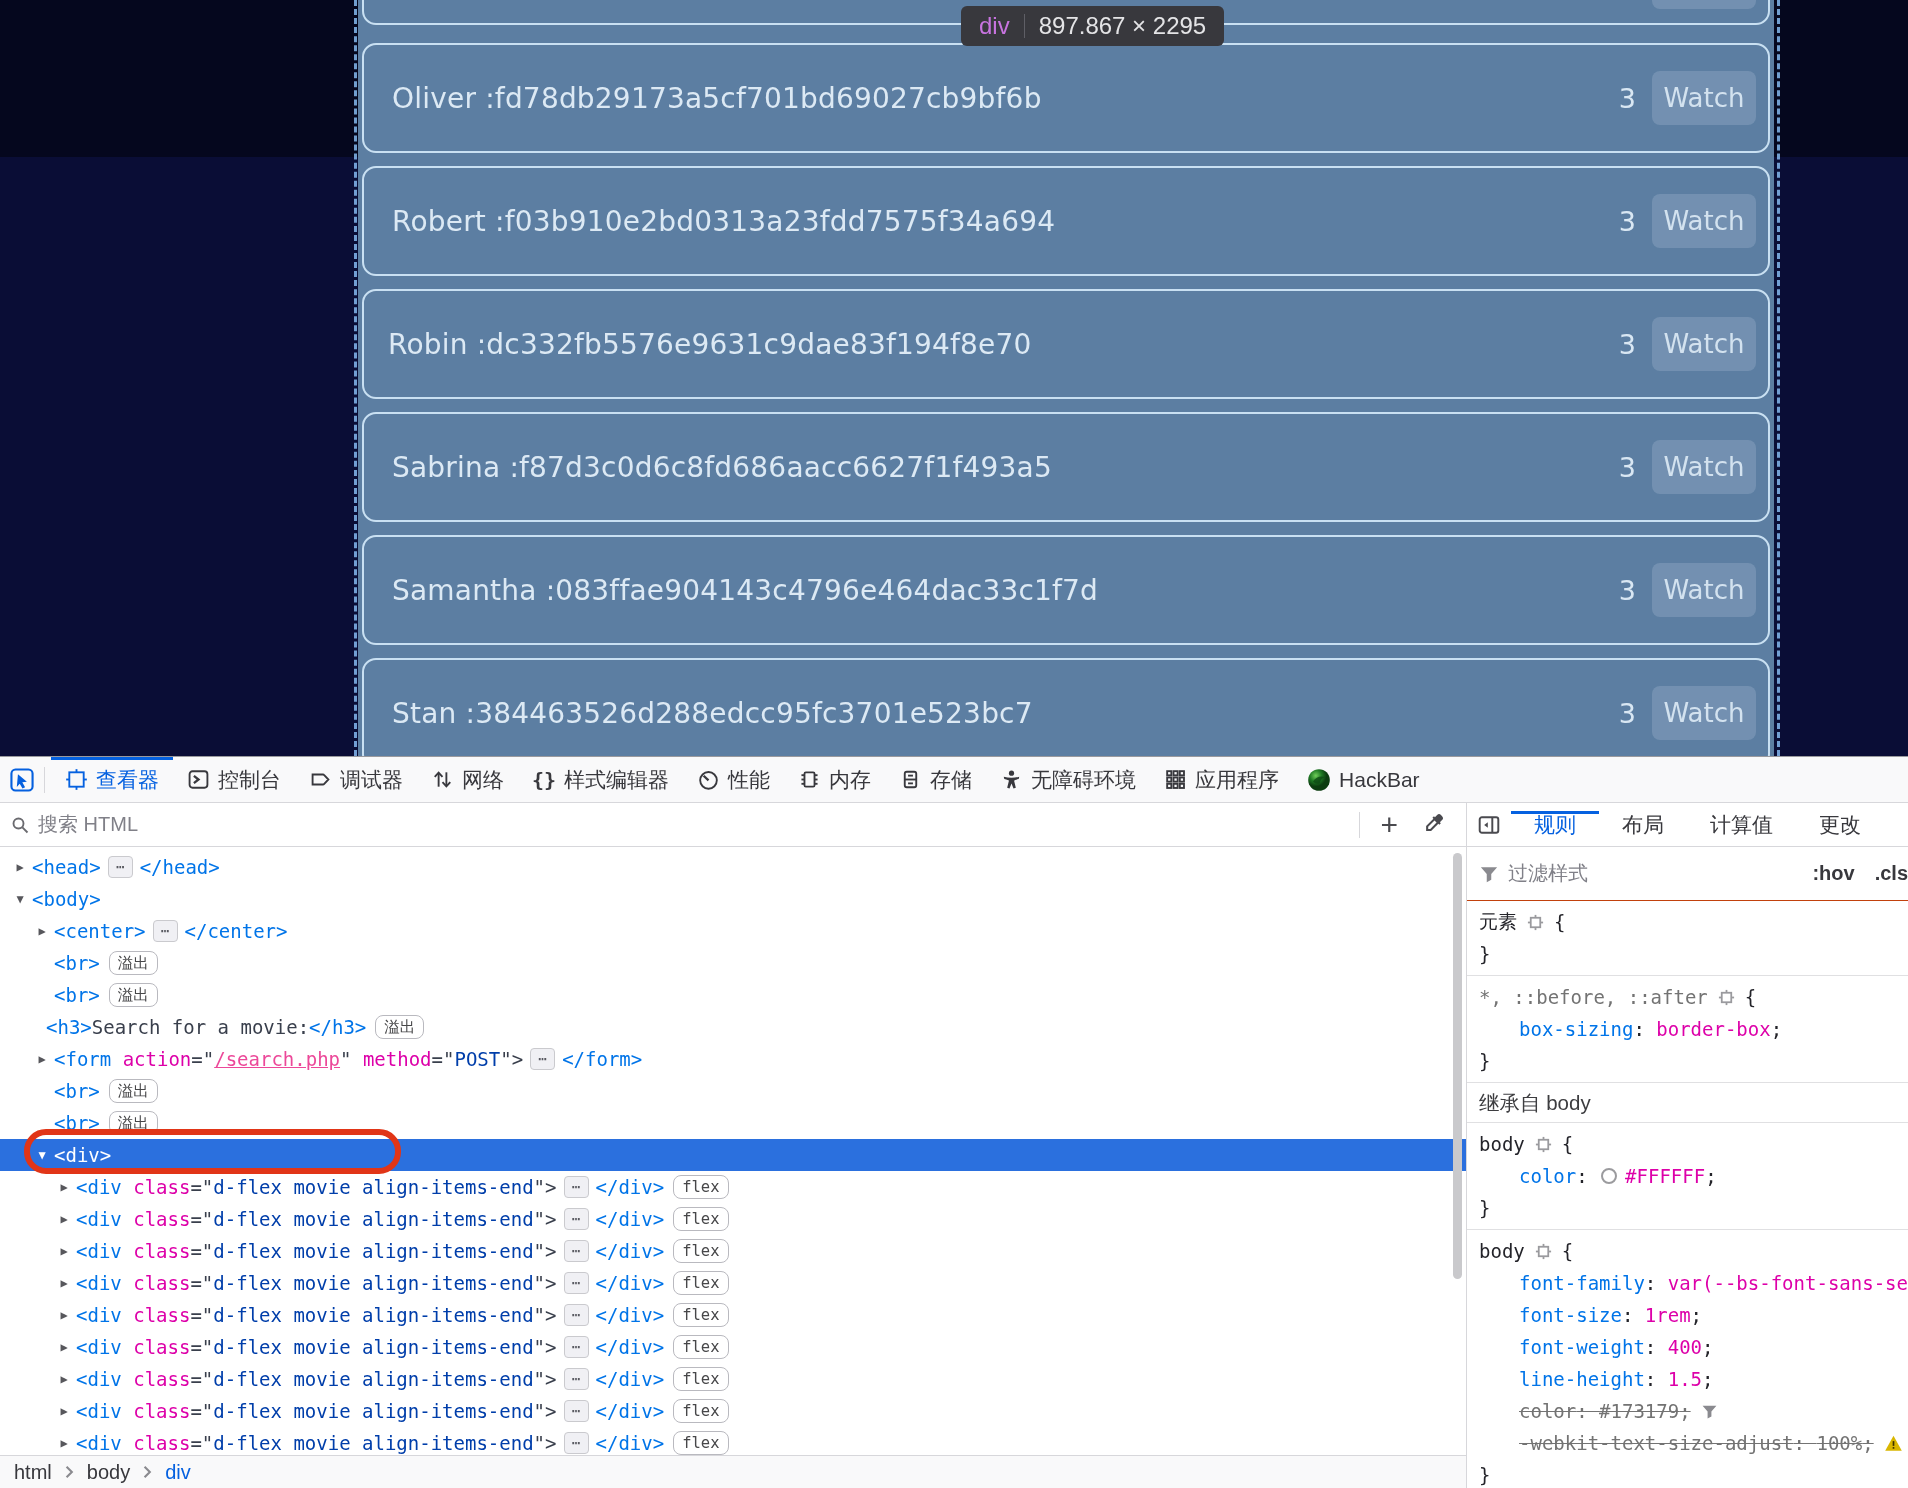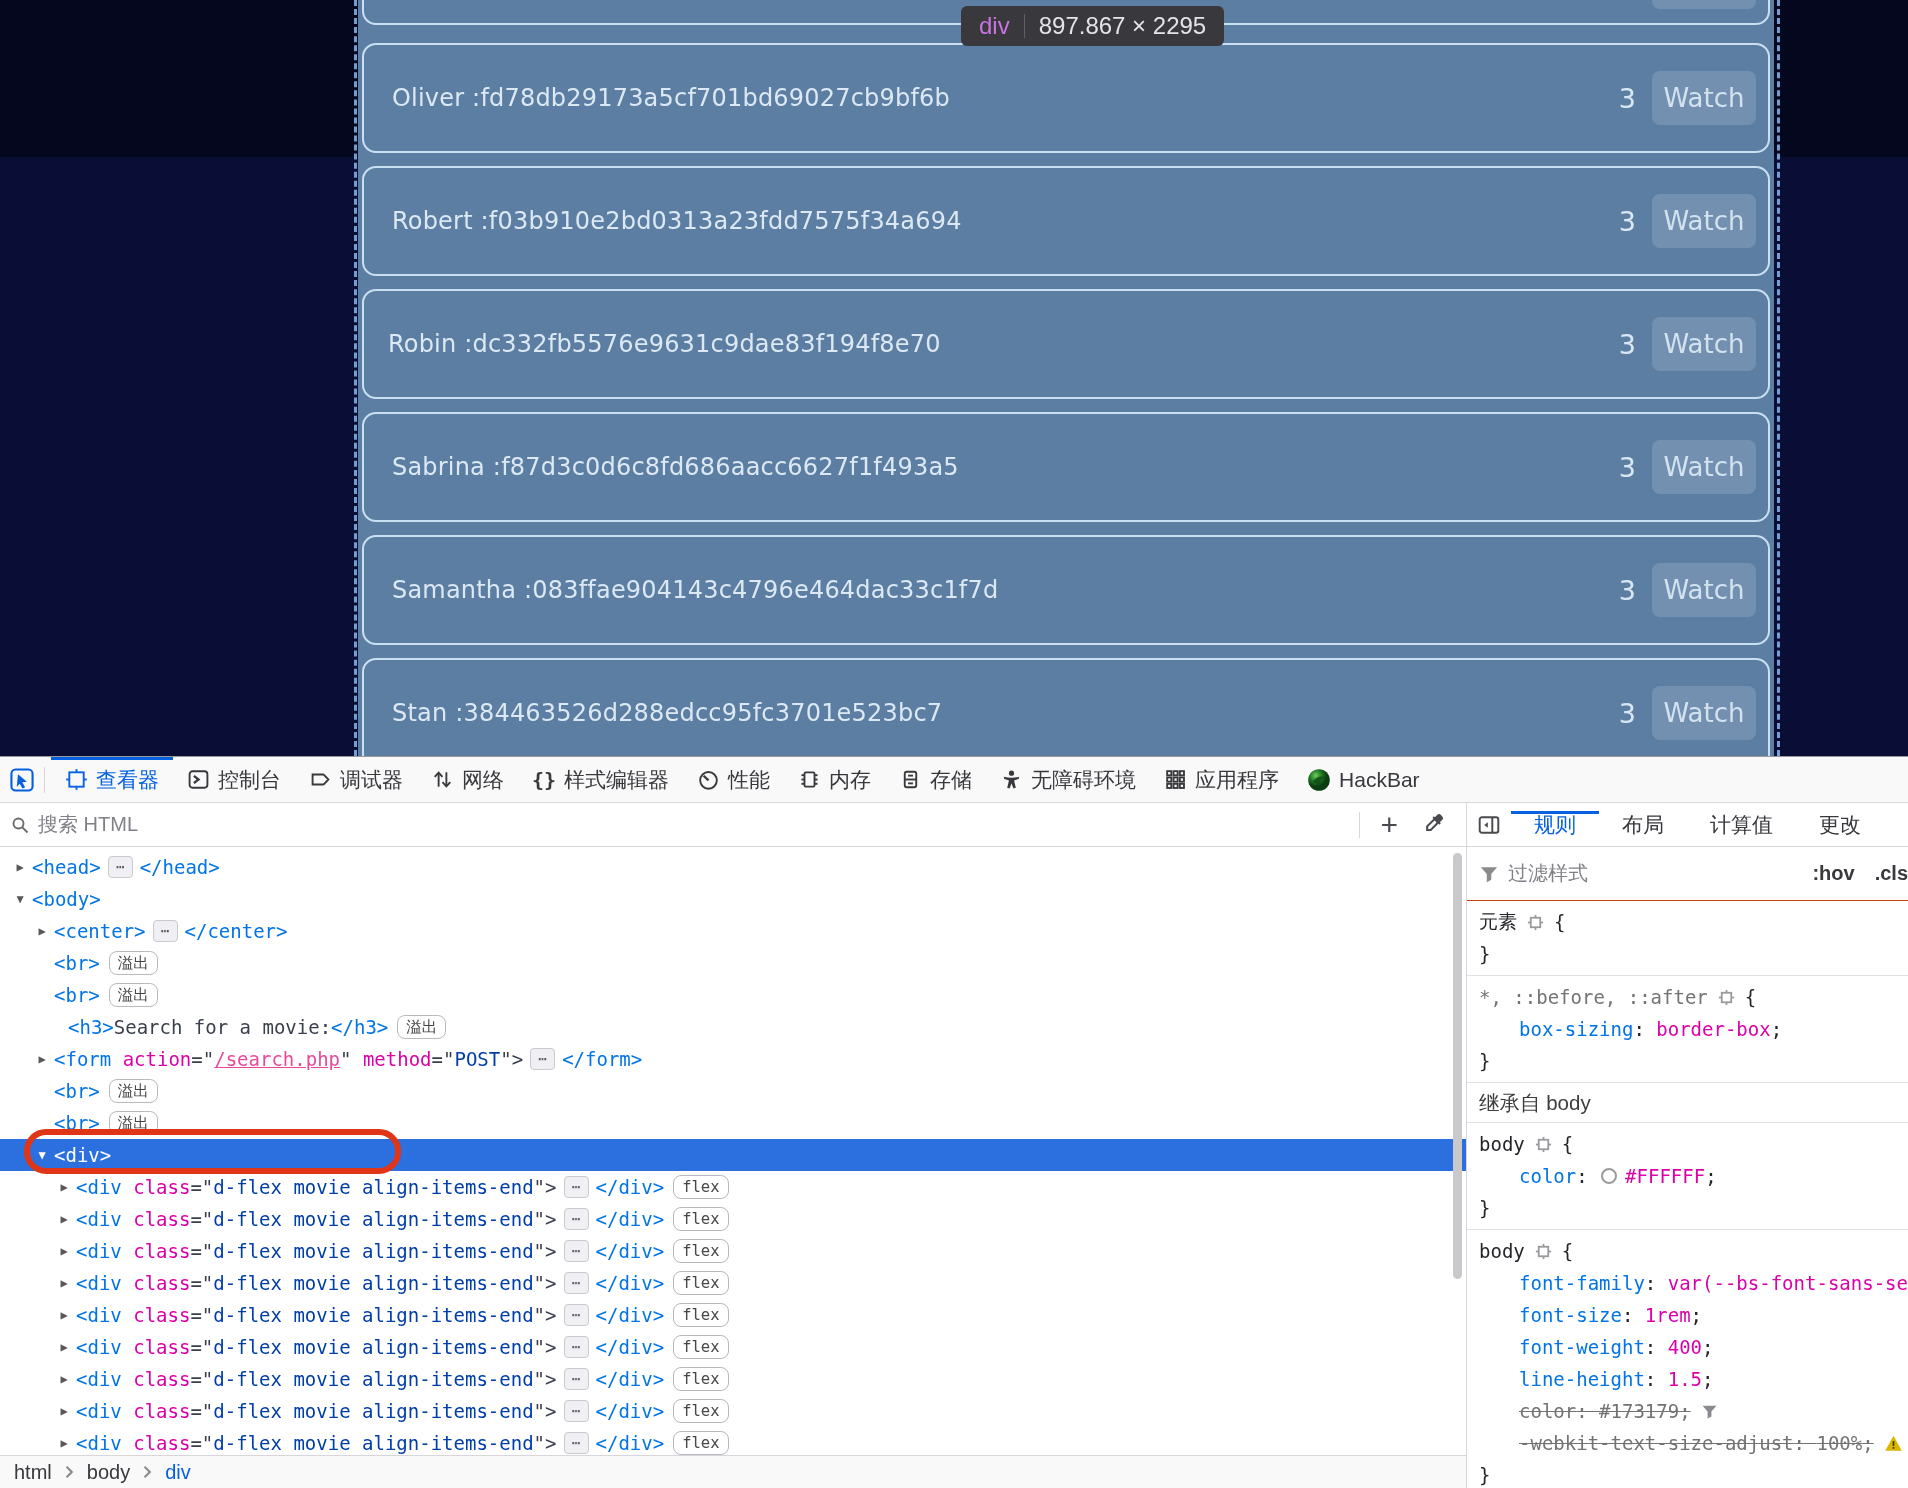--- a/index.html
+++ b/index.html
@@ -13,21 +13,21 @@
                    background:#05071e; }
   .guide { position:absolute; top:0; height:756px; width:0;
            border-left:3px dashed rgba(133,184,238,.85); z-index:4; }
   .highlight-container { position:absolute; left:358px; top:0; width:1416px; height:756px;
                          background:#5c7ea2; z-index:3; }
   .movie-card { position:absolute; left:4px; width:1408px; height:110px;
                 border:2px solid #c9e0f2; border-radius:14px;
                 display:flex; align-items:center; padding:0 12px 0 28px;
                 font-family:"DejaVu Sans", sans-serif; }
   .movie-card.partial { overflow:visible; }
-  .movie-title { flex:1; font-size:24px; color:#dce9f4; letter-spacing:.2px; }
+  .movie-title { flex:1; font-size:28px; color:#dce9f4; letter-spacing:.2px; }
   .movie-right { display:flex; align-items:center; gap:16px; }
   .movie-count { font-size:27px; color:#d9e7f3; }
   .watch-btn { width:104px; height:54px; border:none; border-radius:8px;
                background:rgba(235,244,252,.16); color:#d3e2ef; font-size:26px;
                font-family:"DejaVu Sans", sans-serif; cursor:pointer; }
   .partial .watch-btn { position:absolute; right:12px; bottom:14px; }
 
   .infobar { position:absolute; left:961px; top:6px; height:40px; z-index:10;
              background:#38383d; border-radius:6px; display:flex; align-items:center;
              gap:14px; padding:0 18px; font-size:24px; }
@@ -360,21 +360,21 @@
       </div>
 
       <div class="tree" id="tree">
         <div class="annotation"></div>
         <div class="tree-scrollbar"></div>
       <div class="t-row" style="padding-left: 8px;"><span class="t-arrow">▶</span><span class="c-tag">&lt;head&gt;</span><span class="badge-ell">⋯</span><span class="c-tag">&lt;/head&gt;</span></div>
           <div class="t-row" style="padding-left: 8px;"><span class="t-arrow">▼</span><span class="c-tag">&lt;body&gt;</span></div>
           <div class="t-row" style="padding-left: 30px;"><span class="t-arrow">▶</span><span class="c-tag">&lt;center&gt;</span><span class="badge-ell">⋯</span><span class="c-tag">&lt;/center&gt;</span></div>
           <div class="t-row" style="padding-left: 30px;"><span class="t-arrow"></span><span class="c-tag">&lt;br&gt;</span><span class="badge-pill">溢出</span></div>
           <div class="t-row" style="padding-left: 30px;"><span class="t-arrow"></span><span class="c-tag">&lt;br&gt;</span><span class="badge-pill">溢出</span></div>
-          <div class="t-row" style="padding-left: 44px;"><span class="t-arrow"></span><span class="c-tag">&lt;h3&gt;</span><span class="c-txt">Search for a movie:</span><span class="c-tag">&lt;/h3&gt;</span><span class="badge-pill">溢出</span></div>
+          <div class="t-row" style="padding-left: 22px;"><span class="t-arrow"></span><span class="c-tag">&lt;h3&gt;</span><span class="c-txt">Search for a movie:</span><span class="c-tag">&lt;/h3&gt;</span><span class="badge-pill">溢出</span></div>
           <div class="t-row" style="padding-left: 30px;"><span class="t-arrow">▶</span><span class="c-tag">&lt;form</span><span class="c-pln"> </span><span class="c-attr">action</span><span class="c-pln">="</span><span class="c-link">/search.php</span><span class="c-pln">" </span><span class="c-attr">method</span><span class="c-pln">="</span><span class="c-val">POST</span><span class="c-pln">"&gt;</span><span class="badge-ell">⋯</span><span class="c-tag">&lt;/form&gt;</span></div>
           <div class="t-row" style="padding-left: 30px;"><span class="t-arrow"></span><span class="c-tag">&lt;br&gt;</span><span class="badge-pill">溢出</span></div>
           <div class="t-row" style="padding-left: 30px;"><span class="t-arrow"></span><span class="c-tag">&lt;br&gt;</span><span class="badge-pill">溢出</span></div>
           <div class="t-row selected" style="padding-left: 30px;"><span class="t-arrow">▼</span><span class="c-tag">&lt;div&gt;</span></div>
           <div class="t-row" style="padding-left: 52px;"><span class="t-arrow">▶</span><span class="c-tag">&lt;div</span><span class="c-pln"> </span><span class="c-attr">class</span><span class="c-pln">="</span><span class="c-val">d-flex movie align-items-end</span><span class="c-pln">"&gt;</span><span class="badge-ell">⋯</span><span class="c-tag">&lt;/div&gt;</span><span class="badge-pill">flex</span></div>
           <div class="t-row" style="padding-left: 52px;"><span class="t-arrow">▶</span><span class="c-tag">&lt;div</span><span class="c-pln"> </span><span class="c-attr">class</span><span class="c-pln">="</span><span class="c-val">d-flex movie align-items-end</span><span class="c-pln">"&gt;</span><span class="badge-ell">⋯</span><span class="c-tag">&lt;/div&gt;</span><span class="badge-pill">flex</span></div>
           <div class="t-row" style="padding-left: 52px;"><span class="t-arrow">▶</span><span class="c-tag">&lt;div</span><span class="c-pln"> </span><span class="c-attr">class</span><span class="c-pln">="</span><span class="c-val">d-flex movie align-items-end</span><span class="c-pln">"&gt;</span><span class="badge-ell">⋯</span><span class="c-tag">&lt;/div&gt;</span><span class="badge-pill">flex</span></div>
           <div class="t-row" style="padding-left: 52px;"><span class="t-arrow">▶</span><span class="c-tag">&lt;div</span><span class="c-pln"> </span><span class="c-attr">class</span><span class="c-pln">="</span><span class="c-val">d-flex movie align-items-end</span><span class="c-pln">"&gt;</span><span class="badge-ell">⋯</span><span class="c-tag">&lt;/div&gt;</span><span class="badge-pill">flex</span></div>
           <div class="t-row" style="padding-left: 52px;"><span class="t-arrow">▶</span><span class="c-tag">&lt;div</span><span class="c-pln"> </span><span class="c-attr">class</span><span class="c-pln">="</span><span class="c-val">d-flex movie align-items-end</span><span class="c-pln">"&gt;</span><span class="badge-ell">⋯</span><span class="c-tag">&lt;/div&gt;</span><span class="badge-pill">flex</span></div>
           <div class="t-row" style="padding-left: 52px;"><span class="t-arrow">▶</span><span class="c-tag">&lt;div</span><span class="c-pln"> </span><span class="c-attr">class</span><span class="c-pln">="</span><span class="c-val">d-flex movie align-items-end</span><span class="c-pln">"&gt;</span><span class="badge-ell">⋯</span><span class="c-tag">&lt;/div&gt;</span><span class="badge-pill">flex</span></div>

